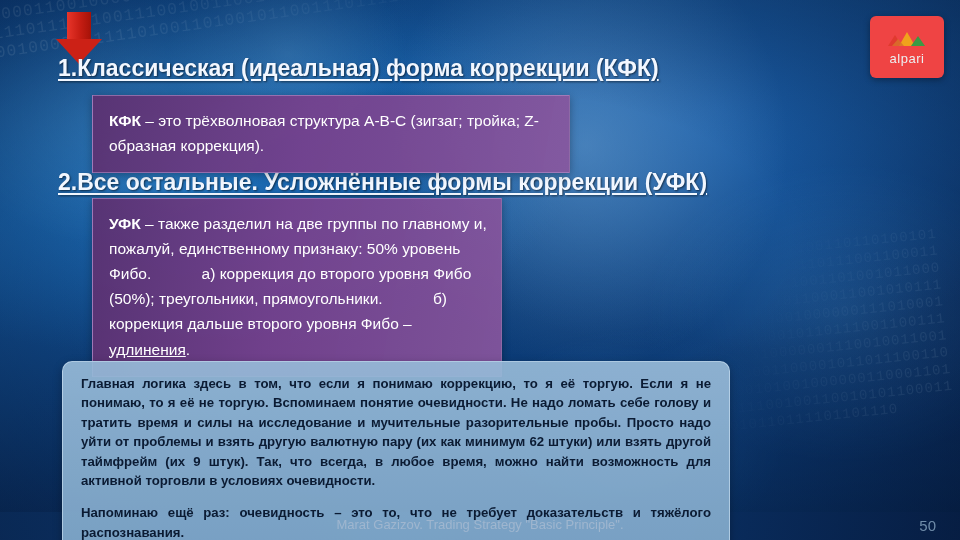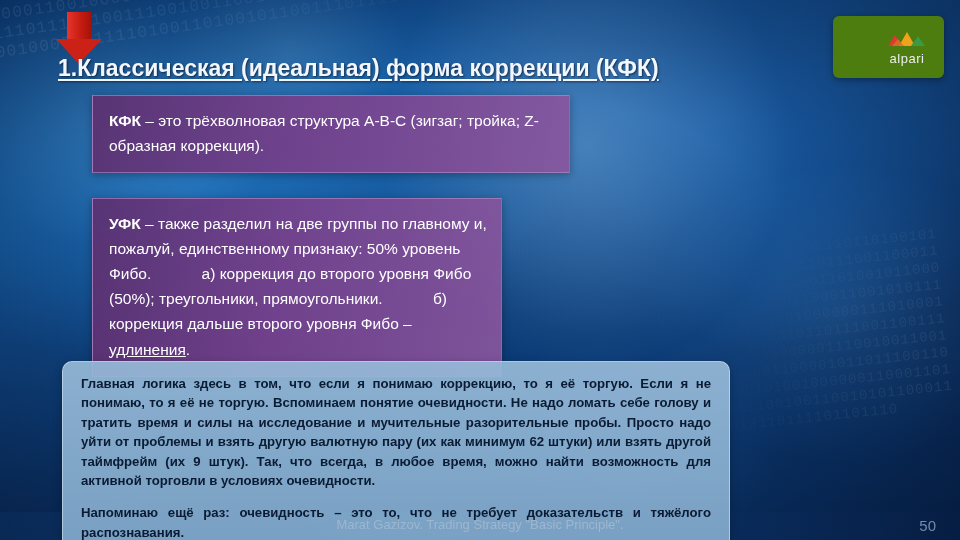--- a/index.html
+++ b/index.html
@@ -119,28 +119,27 @@
   }
 
   
   .logo {
     position: absolute;
     right: 16px;
     top: 16px;
     width: 74px;
     height: 62px;
     border-radius: 6px;
-    background: #4d7c0f;
+    background: #ef4444;
     display: flex;
     flex-direction: column;
     align-items: center;
     justify-content: center;
     gap: 3px;
     box-shadow: 0 2px 6px rgba(0,0,0,.35);
-    padding-left: 37px;
   }
   .logo-mark { display: block; }
   .logo-text {
     color: #eceff1;
     font-size: 13px;
     letter-spacing: .5px;
     font-family: "Liberation Sans", sans-serif;
   }
 
   
@@ -236,20 +235,21 @@
     <svg class="logo-mark" width="42" height="20" viewBox="0 0 42 20">
       <path d="M2 18 L9 7 L16 18 Z" fill="#e03a2f"></path>
       <path d="M13 18 L21 4 L29 18 Z" fill="#f0a21c"></path>
       <path d="M25 18 L32 8 L39 18 Z" fill="#3a9a45"></path>
       <path d="M6 18 L12 11 L18 18 Z" fill="#d8712a" opacity=".85"></path>
     </svg>
     <span class="logo-text">alpari</span>
   </div>
 
   <div class="heading h1">1.Классическая (идеальная) форма коррекции (КФК)</div>
+  <div class="heading h2">2.Все остальные. Усложнённые формы коррекции (УФК)</div>
 
   <div class="box box1">
     <b>КФК</b><span> – это трёхволновая структура A-B-C (зигзаг; тройка; Z-образная коррекция).</span>
   </div>
 
   <div class="box box2">
     <b>УФК</b><span> – также разделил на две группы по главному и, пожалуй, единственному признаку: 50% уровень Фибо.</span>
     <span class="indent"></span><span>а) коррекция до второго уровня Фибо (50%); треугольники, прямоугольники.</span>
     <span class="indent"></span><span>б) коррекция дальше второго уровня Фибо – </span><span class="u">удлинения</span><span>.</span>
   </div>

